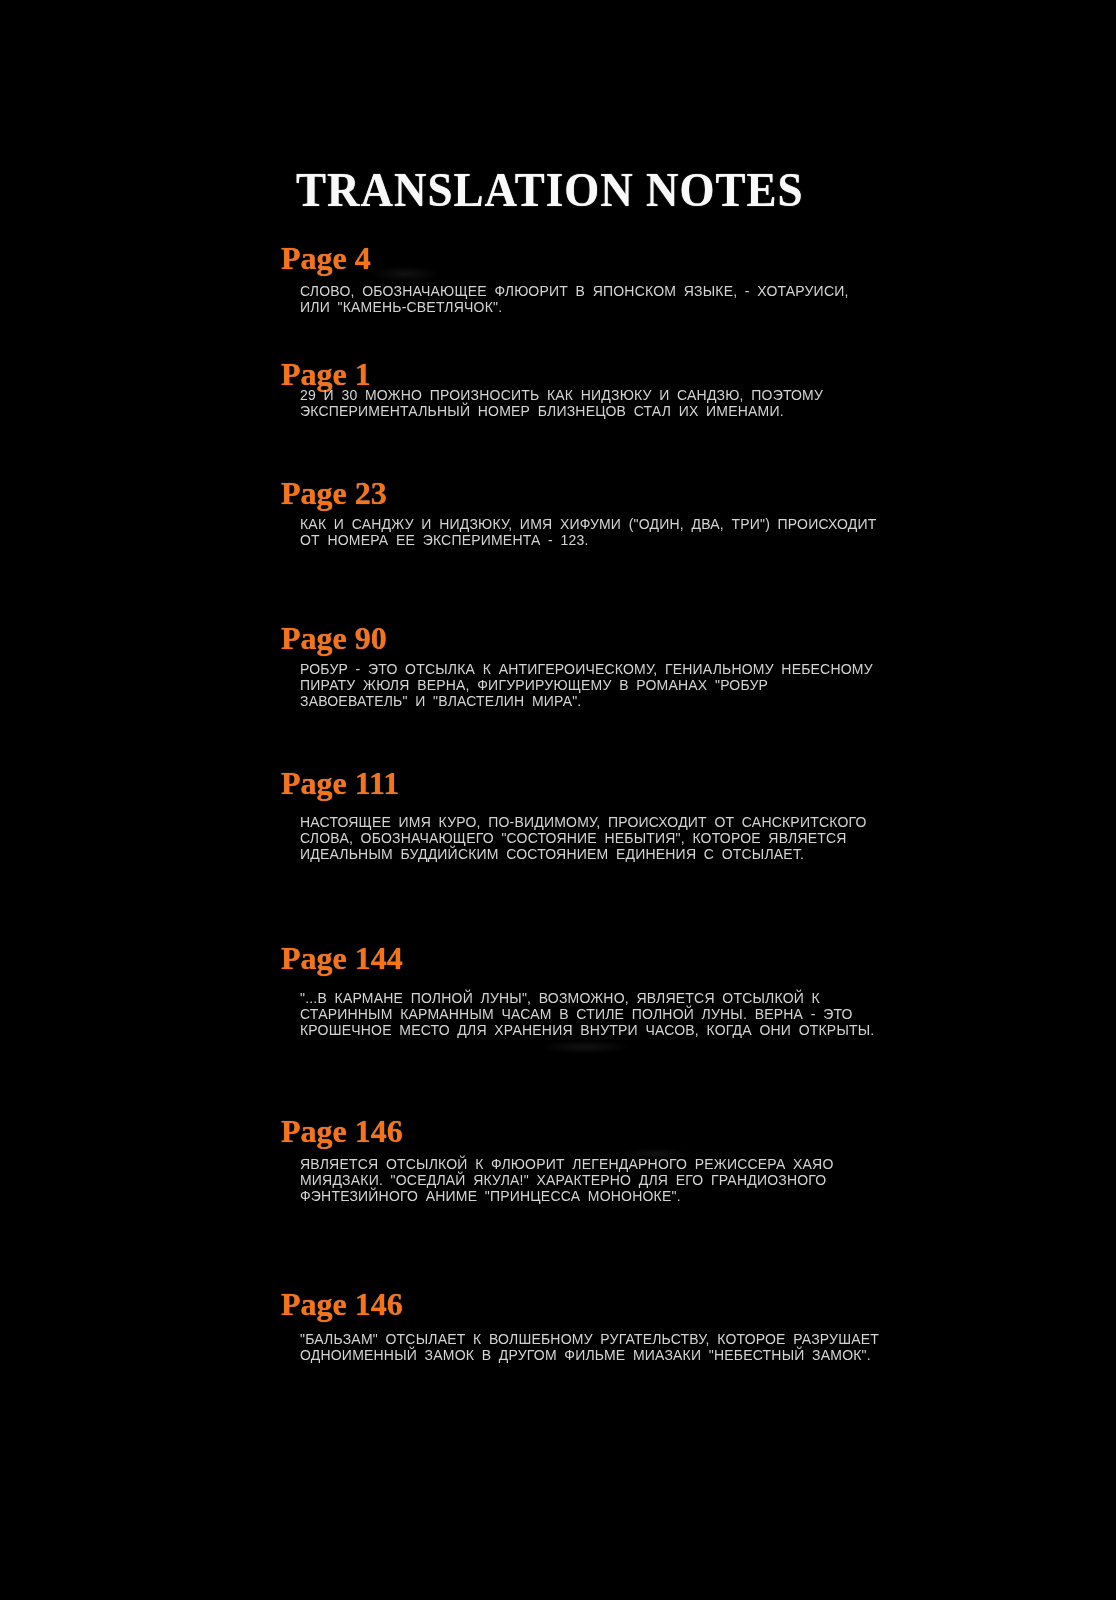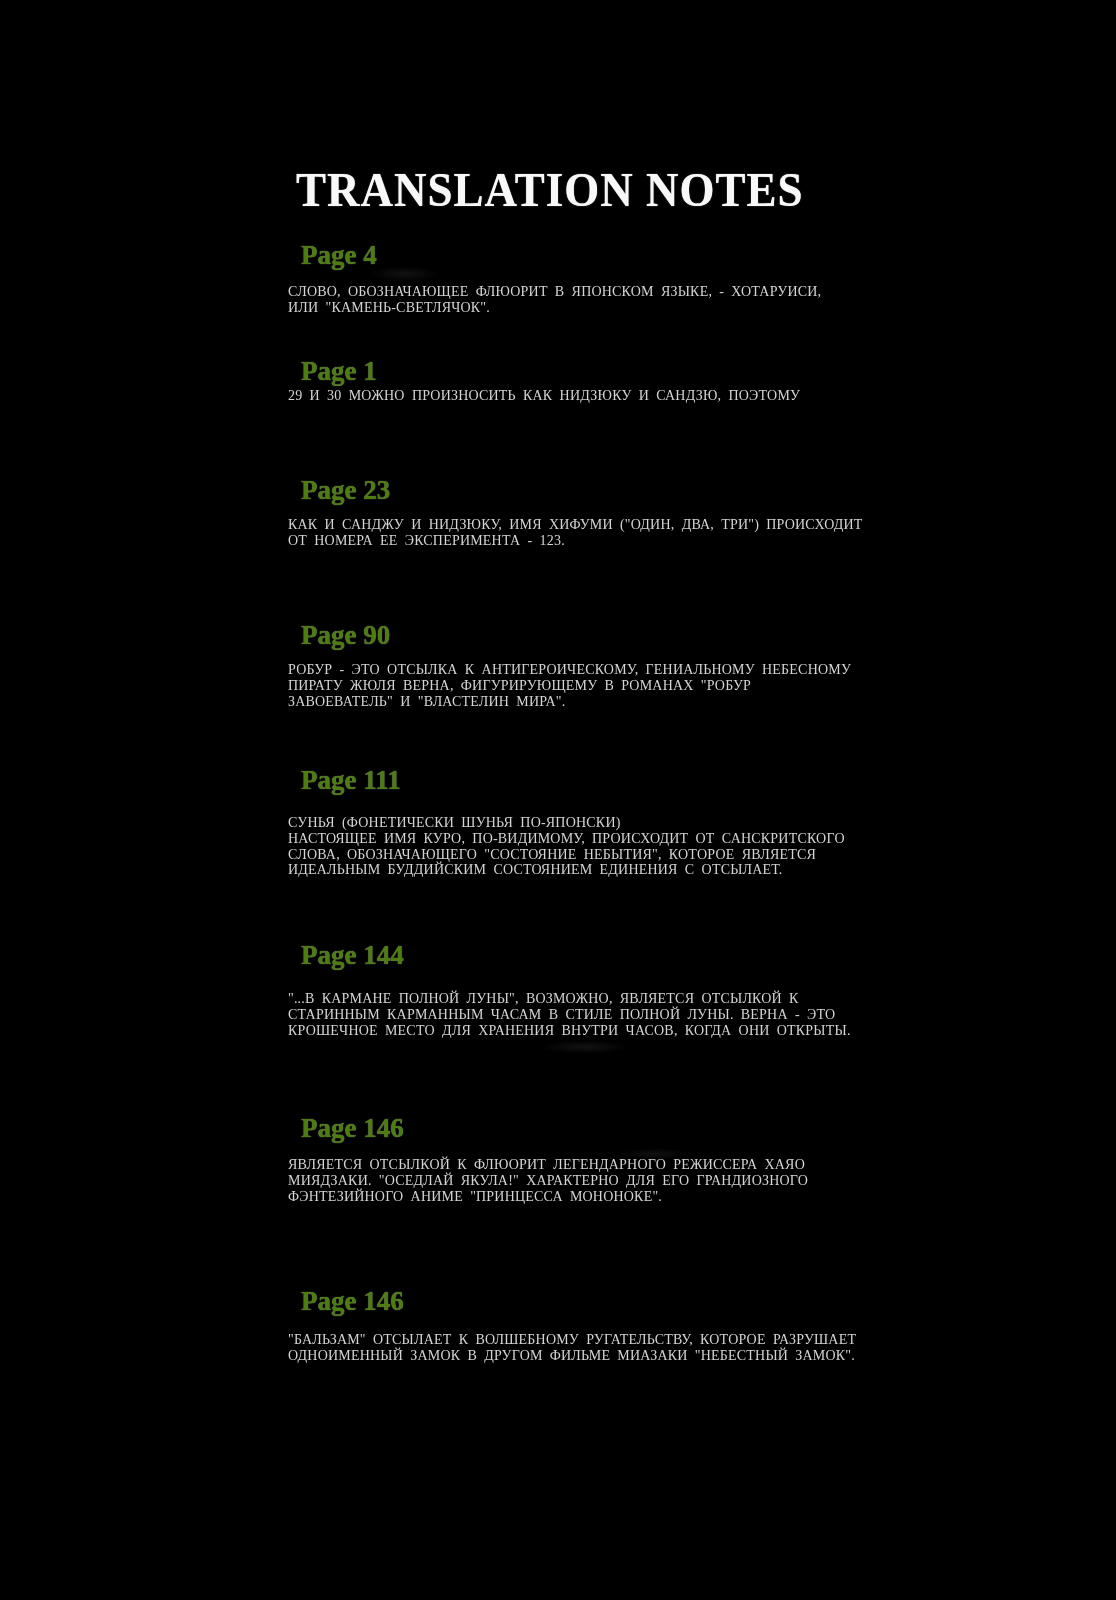--- a/index.html
+++ b/index.html
@@ -20,33 +20,33 @@
     font-size: 45px;
     letter-spacing: 1px;
     color: #f8f8f8;
     transform: scaleY(1.08);
     transform-origin: top left;
     white-space: nowrap;
     text-shadow: 0 0 1px #cfcfcf;
   }
   .heading {
     position: absolute;
-    left: 301px;
+    left: 281px;
     font-family: "Liberation Serif", "DejaVu Serif", serif;
     font-weight: bold;
-    font-size: 27px;
+    font-size: 32px;
     line-height: 1.15;
-    color: #4d7c0f;
+    color: #f97316;
     white-space: nowrap;
     text-shadow: 0 0 1px #9a9a9a;
   }
   .note {
     position: absolute;
-    left: 288px;
-    font-family: Liberation Serif, serif;
+    left: 300px;
+    font-family: Liberation Sans, sans-serif;
     font-size: 14px;
     line-height: 15.8px;
     letter-spacing: 0.2px;
     word-spacing: 3.5px;
     color: #d4d4d4;
   }
   .note div { white-space: nowrap; }
   
   .smudge {
     position: absolute;
@@ -71,38 +71,38 @@
 
   <div class="heading" style="top:240px">Page 4</div>
   <div class="note" style="top:284px">
     <div>СЛОВО, ОБОЗНАЧАЮЩЕЕ ФЛЮОРИТ В ЯПОНСКОМ ЯЗЫКЕ, - ХОТАРУИСИ,</div>
     <div>ИЛИ "КАМЕНЬ-СВЕТЛЯЧОК".</div>
   </div>
 
   <div class="heading" style="top:356px">Page 1</div>
   <div class="note" style="top:388px">
     <div>29 И 30 МОЖНО ПРОИЗНОСИТЬ КАК НИДЗЮКУ И САНДЗЮ, ПОЭТОМУ</div>
+    <div>ЭКСПЕРИМЕНТАЛЬНЫЙ НОМЕР БЛИЗНЕЦОВ СТАЛ ИХ ИМЕНАМИ.</div>
   </div>
 
   <div class="heading" style="top:475px">Page 23</div>
   <div class="note" style="top:517px">
     <div>КАК И САНДЖУ И НИДЗЮКУ, ИМЯ ХИФУМИ ("ОДИН, ДВА, ТРИ") ПРОИСХОДИТ</div>
     <div>ОТ НОМЕРА ЕЕ ЭКСПЕРИМЕНТА - 123.</div>
   </div>
 
   <div class="heading" style="top:620px">Page 90</div>
   <div class="note" style="top:662px">
     <div>РОБУР - ЭТО ОТСЫЛКА К АНТИГЕРОИЧЕСКОМУ, ГЕНИАЛЬНОМУ НЕБЕСНОМУ</div>
     <div>ПИРАТУ ЖЮЛЯ ВЕРНА, ФИГУРИРУЮЩЕМУ В РОМАНАХ "РОБУР</div>
     <div>ЗАВОЕВАТЕЛЬ" И "ВЛАСТЕЛИН МИРА".</div>
   </div>
 
   <div class="heading" style="top:765px">Page 111</div>
   <div class="note" style="top:815px">
-    <div>СУНЬЯ (ФОНЕТИЧЕСКИ ШУНЬЯ ПО-ЯПОНСКИ)</div>
     <div>НАСТОЯЩЕЕ ИМЯ КУРО, ПО-ВИДИМОМУ, ПРОИСХОДИТ ОТ САНСКРИТСКОГО</div>
     <div>СЛОВА, ОБОЗНАЧАЮЩЕГО "СОСТОЯНИЕ НЕБЫТИЯ", КОТОРОЕ ЯВЛЯЕТСЯ</div>
     <div>ИДЕАЛЬНЫМ БУДДИЙСКИМ СОСТОЯНИЕМ ЕДИНЕНИЯ С ОТСЫЛАЕТ.</div>
   </div>
 
   <div class="heading" style="top:940px">Page 144</div>
   <div class="note" style="top:991px">
     <div>"...В КАРМАНЕ ПОЛНОЙ ЛУНЫ", ВОЗМОЖНО, ЯВЛЯЕТСЯ ОТСЫЛКОЙ К</div>
     <div>СТАРИННЫМ КАРМАННЫМ ЧАСАМ В СТИЛЕ ПОЛНОЙ ЛУНЫ. ВЕРНА - ЭТО</div>
     <div>КРОШЕЧНОЕ МЕСТО ДЛЯ ХРАНЕНИЯ ВНУТРИ ЧАСОВ, КОГДА ОНИ ОТКРЫТЫ.</div>

